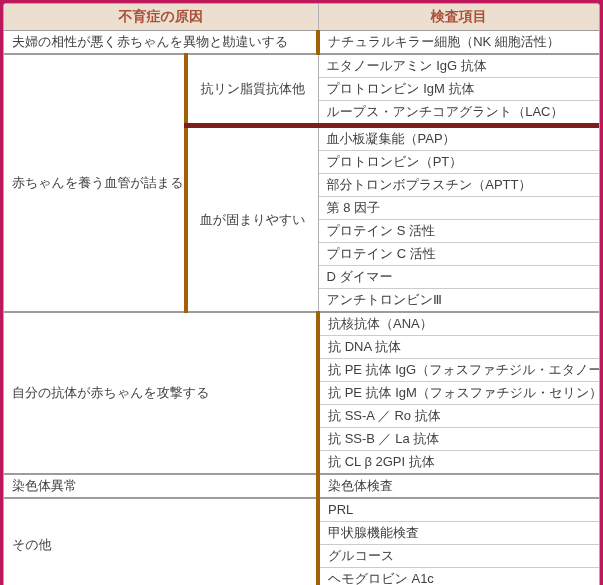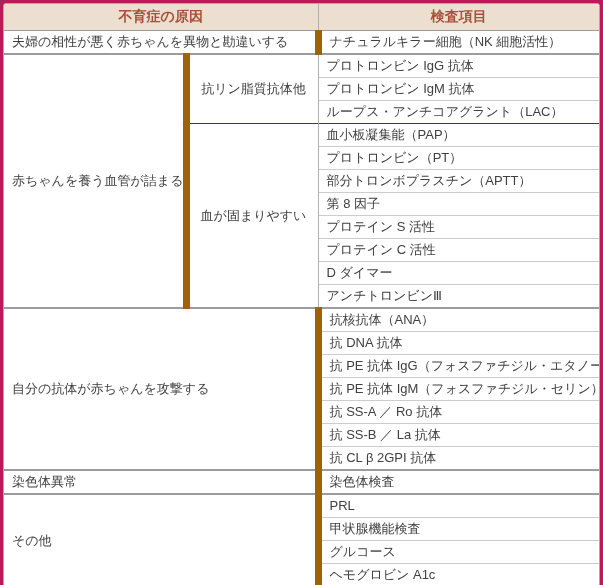--- a/index.html
+++ b/index.html
@@ -48,24 +48,24 @@
 
   td {
     height: 22px;
     padding: 0 8px;
     line-height: 1.2;
     border-top: 1px solid #cccccc;
     background: #ffffff;
     overflow: hidden;
     white-space: nowrap;
   }
-  td.cause    { border-right: 7px solid #a16207; }
+  td.cause    { border-right: 4px solid #a16207; }
   td.subcause { border-right: 1px solid #b0b0b0; text-align: center; margin-left: 16px; }
   tr.sec-top td { border-top: 2px solid #9c9c9c; }
-  tr.grp-top td { border-top: 1px solid #7f1d1d; }
+  tr.grp-top td { border-top: 5px solid #7f1d1d; }
   tr.first td   { border-top: none; }
 </style>
 </head>
 <body>
 
 <div class="page">
   <div class="table-frame">
     <table class="main">
       <colgroup>
           <col class="c1">
@@ -81,21 +81,21 @@
       <tbody>
 
         <tr class="first">
           <td class="cause" colspan="2">夫婦の相性が悪く赤ちゃんを異物と勘違いする</td>
           <td class="test">ナチュラルキラー細胞（NK 細胞活性）</td>
         </tr>
 
         <tr class="sec-top">
           <td class="cause" rowspan="11">赤ちゃんを養う血管が詰まる</td>
           <td class="subcause" rowspan="3">抗リン脂質抗体他</td>
-          <td class="test">プロトロンビン IgG 抗体</td>
+          <td class="test">エタノールアミン IgG 抗体</td>
         </tr>
         <tr>
           <td class="test">プロトロンビン IgM 抗体</td>
         </tr>
         <tr>
           <td class="test">ループス・アンチコアグラント（LAC）</td>
         </tr>
         <tr class="grp-top">
           <td class="subcause" rowspan="8">血が固まりやすい</td>
           <td class="test">血小板凝集能（PAP）</td>

